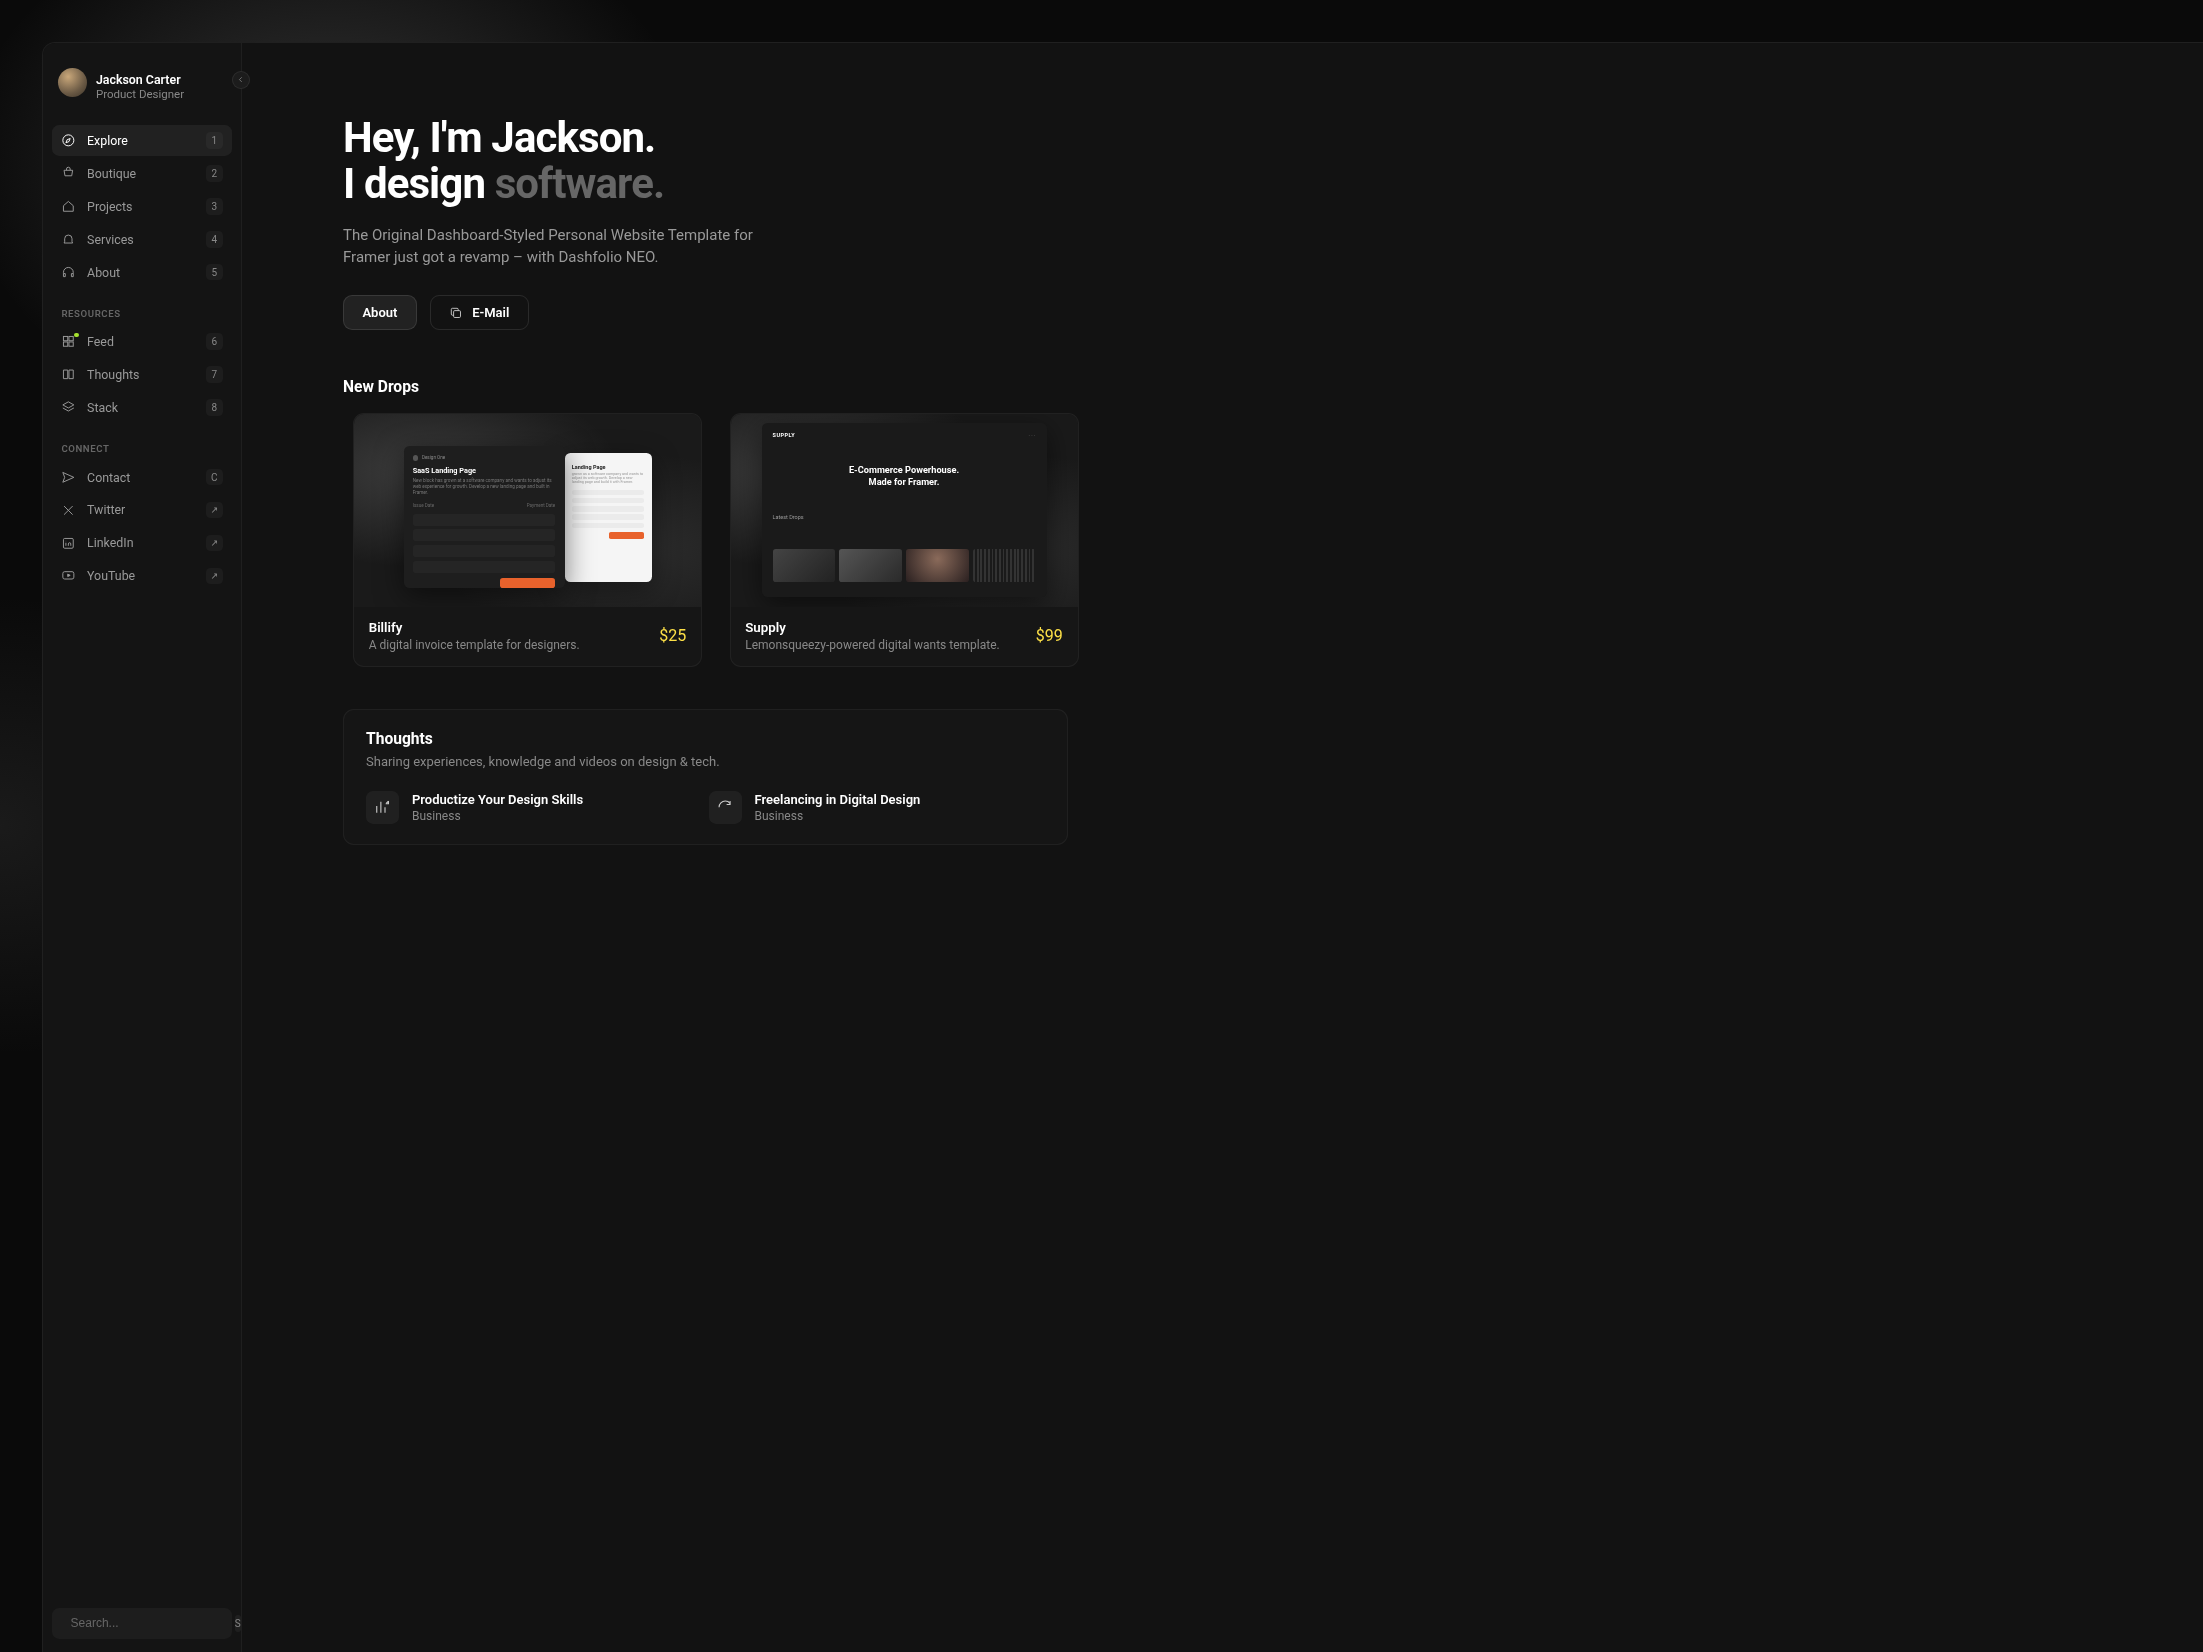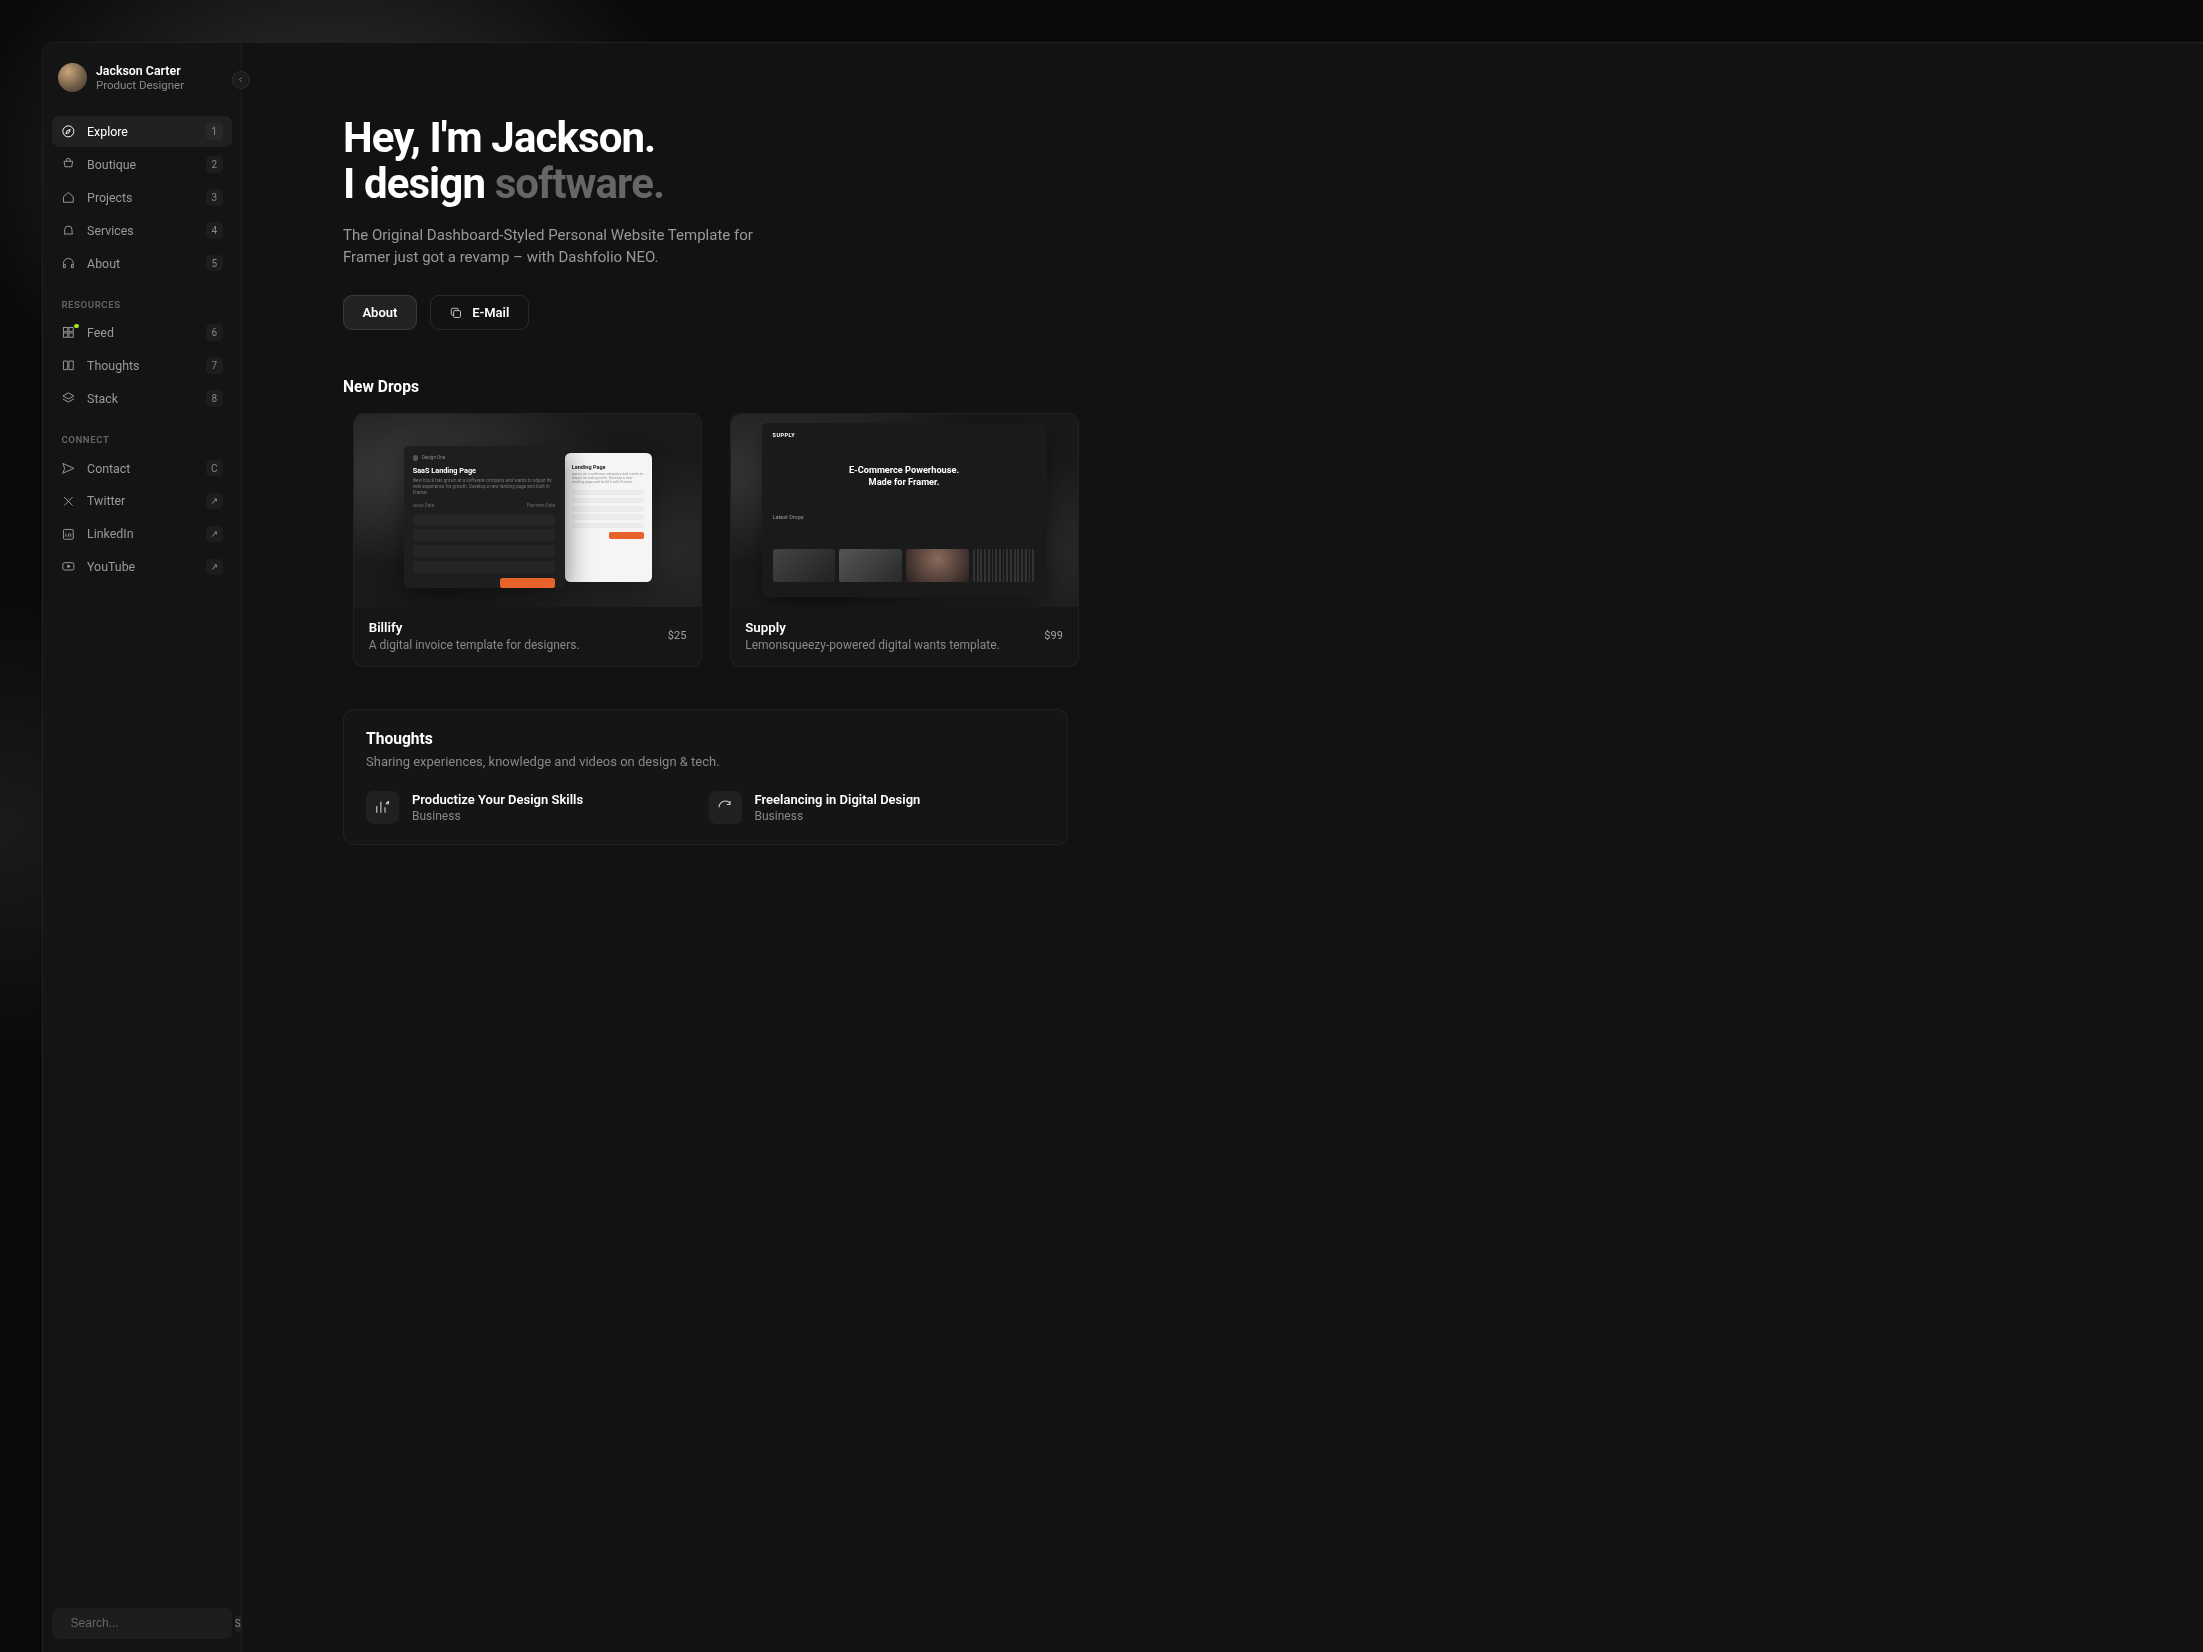--- a/index.html
+++ b/index.html
@@ -53,21 +53,21 @@
   gap: 9.2px;
   padding: 3.7px 5.5px 14.7px 5.5px;
 }
 .avatar {
   width: 29px;
   height: 29px;
   border-radius: 50%;
   background: radial-gradient(circle at 35% 30%, #c9a77a, #6b5a45 60%, #3a3228);
   flex-shrink: 0;
 }
-.profile-text { display: flex; flex-direction: column; }
+.profile-text { display: flex; flex-direction: column; margin-top: 9px; }
 .profile-name { font-size: 12.4px; font-weight: 600; color: #fff; }
 .profile-role { font-size: 11.5px; color: #888; }
 .nav-group { margin-top: 9.2px; }
 .nav-header {
   font-size: 9.6px;
   font-weight: 600;
   letter-spacing: 0.6px;
   color: #666;
   padding: 9.2px 9.2px 7.3px 9.2px;
   text-transform: uppercase;
@@ -261,21 +261,21 @@
 .mockup-supply .thumb.t4 { background: repeating-linear-gradient(90deg, #333 0 1.8px, #1a1a1a 1.8px 3.7px); }
 .drop-info {
   padding: 13px 14.7px 14.7px 14.7px;
   display: flex;
   align-items: center;
   justify-content: space-between;
 }
 .drop-meta { display: flex; flex-direction: column; gap: 2.8px; }
 .drop-title { font-size: 13.3px; font-weight: 600; }
 .drop-desc { font-size: 12px; color: #888; }
-.drop-price { font-size: 11px; color: #a3a3a3; }
+.drop-price { font-size: 16px; color: #fde047; }
 .thoughts-section {
   margin-top: 42px;
   background: rgba(255,255,255,0.015);
   border: 0.9px solid rgba(255,255,255,0.05);
   border-radius: 11px;
   padding: 20px 22px;
   width: 725px;
 }
 .thoughts-sub { font-size: 13px; color: #888; margin-top: 5.5px; }
 .thoughts-grid {

